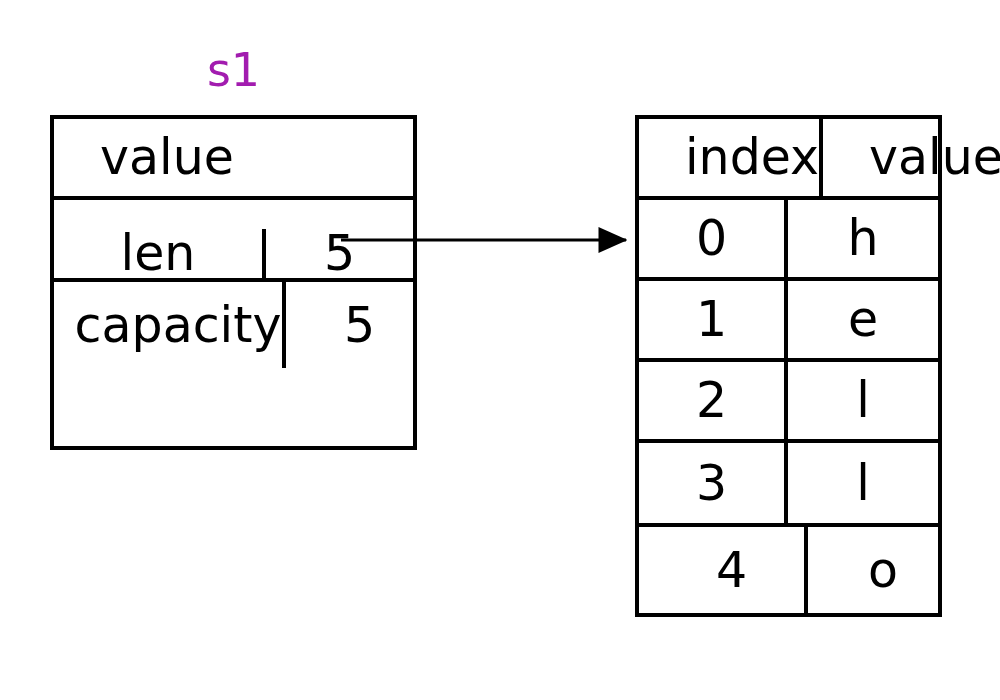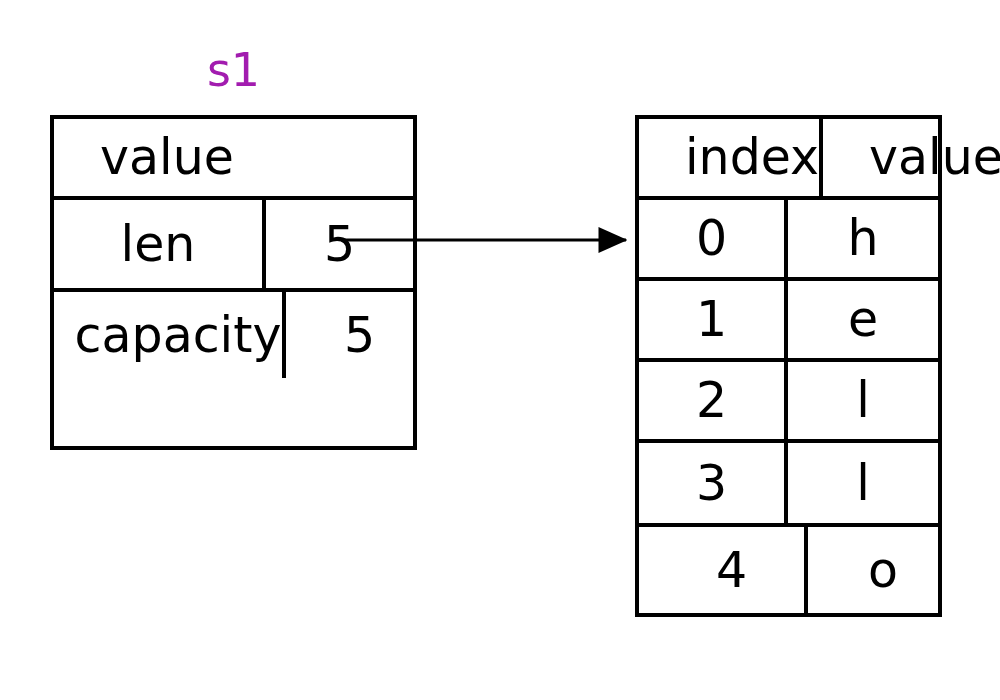--- a/index.html
+++ b/index.html
@@ -57,21 +57,21 @@
 
   
   #struct-table {
     left: 50px;
     top: 115px;
     width: 367px;
     height: 335px;
   }
   #struct-table .mem-row { height: 81px; }
   #struct-table .mem-row.row-ptr { height: 82px; }
-  #struct-table .mem-row.row-len { height: 92px; }
+  #struct-table .mem-row.row-len { height: 82px; align-items: flex-end; }
   #struct-table .mem-row.last-row { height: 86px; }
   #struct-table .col-left  { width: 212px; }
   #struct-table .col-right { width: 147px; }
 
   #struct-table .mem-cell {
     font-size: 49px;
   }
 
   
   .overflow-right {

